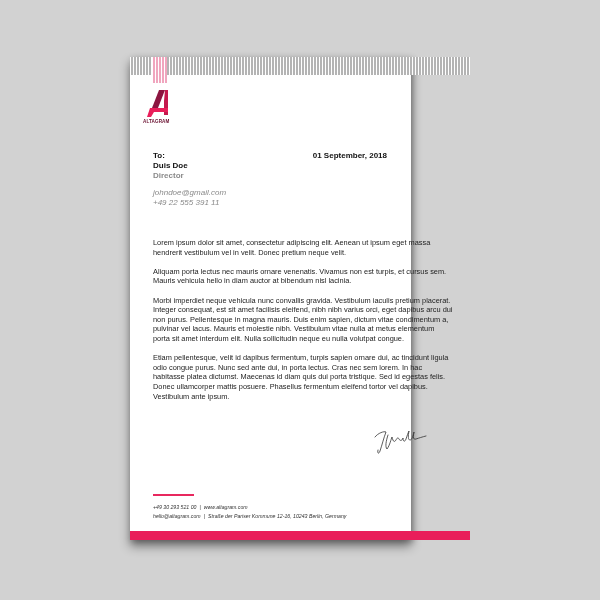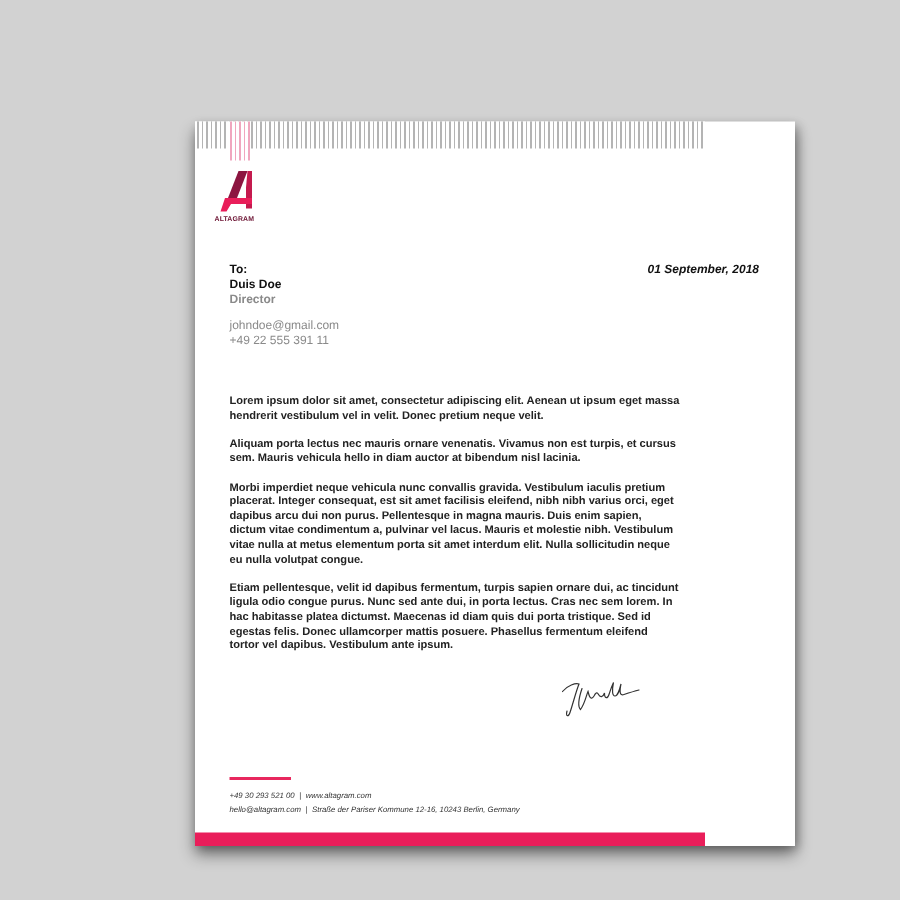--- a/index.html
+++ b/index.html
@@ -6,24 +6,23 @@
     body {
       width: 600px; height: 600px;
       background: #d2d2d2;
       position: relative;
       overflow: hidden;
       font-family: "Liberation Sans", sans-serif;
     }
     .page {
       position: absolute;
       left: 130px; top: 57px;
-      width: 400px; height: 483px;
+      width: 281px; height: 483px;
       background: #ffffff;
       box-shadow: 0 6px 10px rgba(0,0,0,0.45), 2px 2px 6px rgba(0,0,0,0.25);
-      margin-top: 24px;
     }
     .stripes {
       position: absolute; left: 0; top: 0;
       width: 340px; height: 18px;
       background: repeating-linear-gradient(90deg, #ffffff 0px, #ffffff 1.4px, #b4b4b4 1.4px, #b4b4b4 2.6px, #ffffff 2.6px, #ffffff 3.0px);
     }
     .pink-stripes {
       position: absolute; left: 22px; top: 0;
       width: 15px; height: 26px;
       background: repeating-linear-gradient(90deg, #ffffff 0px, #ffffff 1.4px, #f0a6be 1.4px, #f0a6be 2.6px, #ffffff 2.6px, #ffffff 3.0px);
@@ -39,30 +38,30 @@
       letter-spacing: 0.1px;
     }
     .to-block {
       position: absolute; left: 23px; top: 94px;
       font-size: 8px; line-height: 10px; color: #222;
     }
     .to-label, .to-name { font-weight: bold; color: #111; }
     .to-title { color: #8a8a8a; font-weight: bold; }
     .contact {
       position: absolute; left: 23px; top: 131px;
-      font-size: 8px; line-height: 10px; color: #8a8a8a;
+      font-size: 8px; line-height: 10px; color: #8a8a8a; font-style: italic;
     }
     .date {
       position: absolute; right: 24px; top: 94px;
-      font-size: 8px; line-height: 10px; font-weight: bold; color: #111; font-style: italic;
+      font-size: 8px; line-height: 10px; font-weight: bold; color: #111;
     }
     .body-text {
       position: absolute; left: 23px; top: 181px;
       width: 300px;
-      font-size: 7.4px; line-height: 9.6px; color: #222; font-weight: bold;
+      font-size: 7.4px; line-height: 9.6px; color: #222;
     }
     .body-text p { margin: 0 0 9.6px 0; }
     .signature {
       position: absolute; left: 242px; top: 370px;
       width: 80px; height: 30px;
     }
     .footer-line {
       position: absolute; left: 23px; top: 437px;
       width: 41px; height: 2px; background: #e8285e;
     }

